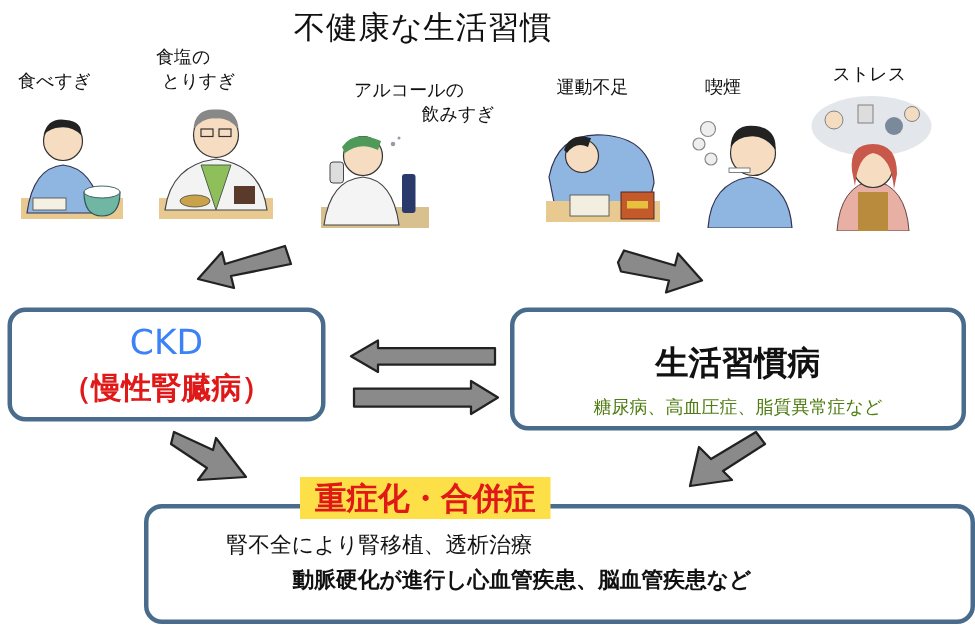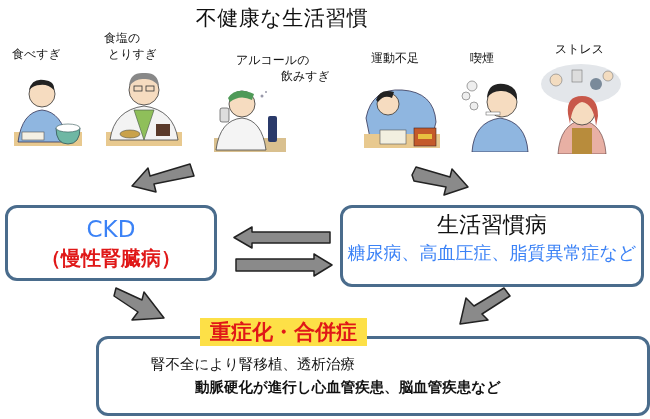--- a/index.html
+++ b/index.html
@@ -6,21 +6,21 @@
   body { width:650px; height:419px; position:relative; overflow:hidden;
          font-family:"DejaVu Sans", "Liberation Sans", sans-serif; color:#111; }
   .abs { position:absolute; }
   .title { left:0; width:564px; top:4px; text-align:center; font-size:21px; font-weight:normal; letter-spacing:0.5px; color:#111; }
   .hlabel { font-size:12px; color:#111; white-space:nowrap; line-height:15px; }
   .illus { position:absolute; }
   .box { position:absolute; border:3px solid #4a6c8c; border-radius:12px; background:#fff; box-sizing:border-box; }
   .ckd-title { color:#3b82f6; font-size:23px; text-align:center; line-height:26px; }
   .ckd-sub { color:#e01818; font-size:20px; text-align:center; line-height:24px; font-weight:bold; }
   .ls-title { font-size:22px; text-align:center; line-height:26px; color:#111; }
-  .ls-sub { font-size:18px; text-align:center; line-height:18px; color:#3b82f6; }
+  .ls-sub { font-size:12px; text-align:center; line-height:18px; color:#4d7c0f; }
   .sev-title { color:#e01818; font-size:21px; font-weight:bold; background:#fde047; padding:0 10px; white-space:nowrap; }
   .sev-line { font-size:14.5px; line-height:21px; color:#111; white-space:nowrap; }
   .sev-line.b { font-weight:bold;padding-left:44px; }
   svg { display:block; }
 </style>
 </head>
 <body>
 
 <div class="abs title">不健康な生活習慣</div>
 
@@ -127,21 +127,21 @@
     <polygon points="98,6 98,17 20,17 20,22 2,11.5 20,1 20,6" fill="#8a8a8a" stroke="#222" stroke-width="1.5" stroke-linejoin="round"></polygon>
   </svg>
 </div>
 <div class="abs" style="left:234px;top:252px;">
   <svg width="100" height="26" viewBox="0 0 100 26">
     <polygon points="2,7 2,19 80,19 80,24 98,13 80,2 80,7" fill="#8a8a8a" stroke="#222" stroke-width="1.5" stroke-linejoin="round"></polygon>
   </svg>
 </div>
 
 <div class="box" style="left:340px;top:205px;width:304px;height:82px;">
-  <div class="ls-title" style="margin-top:4px;">生活習慣病</div>
+  <div class="ls-title" style="margin-top:22px;font-weight:bold;">生活習慣病</div>
   <div class="ls-sub" style="margin-top:6px;">糖尿病、高血圧症、脂質異常症など</div>
 </div>
 
 <div class="abs" style="left:112px;top:286px;">
   <svg width="56" height="38" viewBox="0 0 56 38">
     <polygon points="4,2 30,14 32,6 52,32 20,34 26,26 2,10" fill="#8a8a8a" stroke="#222" stroke-width="1.5" stroke-linejoin="round"></polygon>
   </svg>
 </div>
 
 <div class="abs" style="left:458px;top:286px;">

